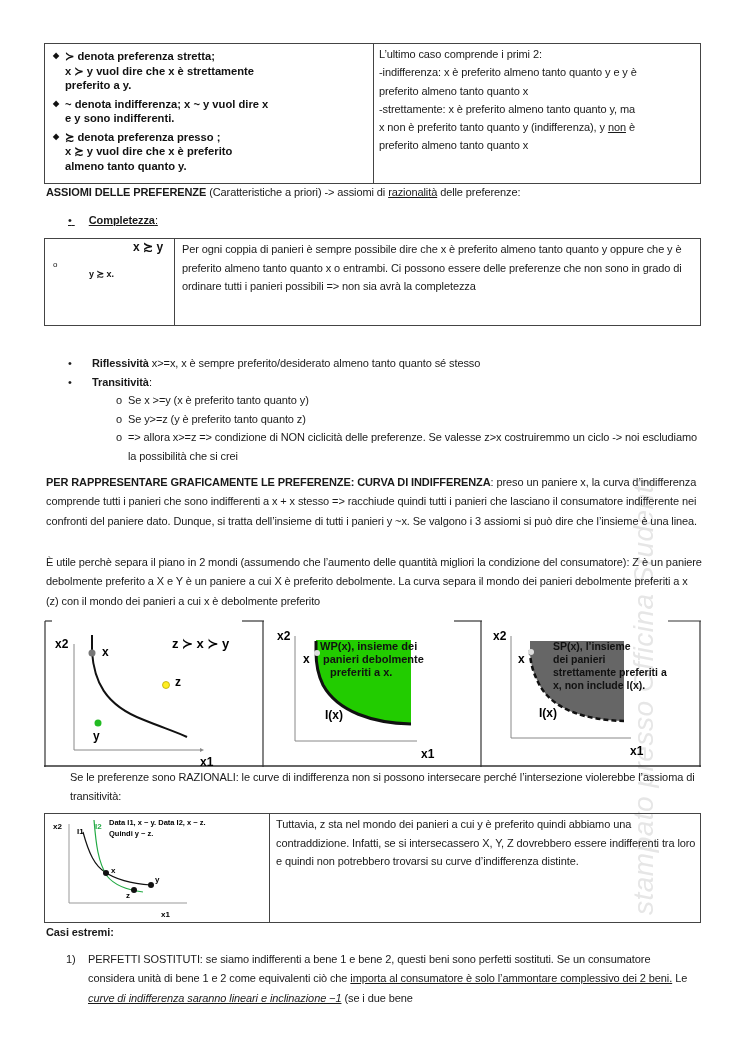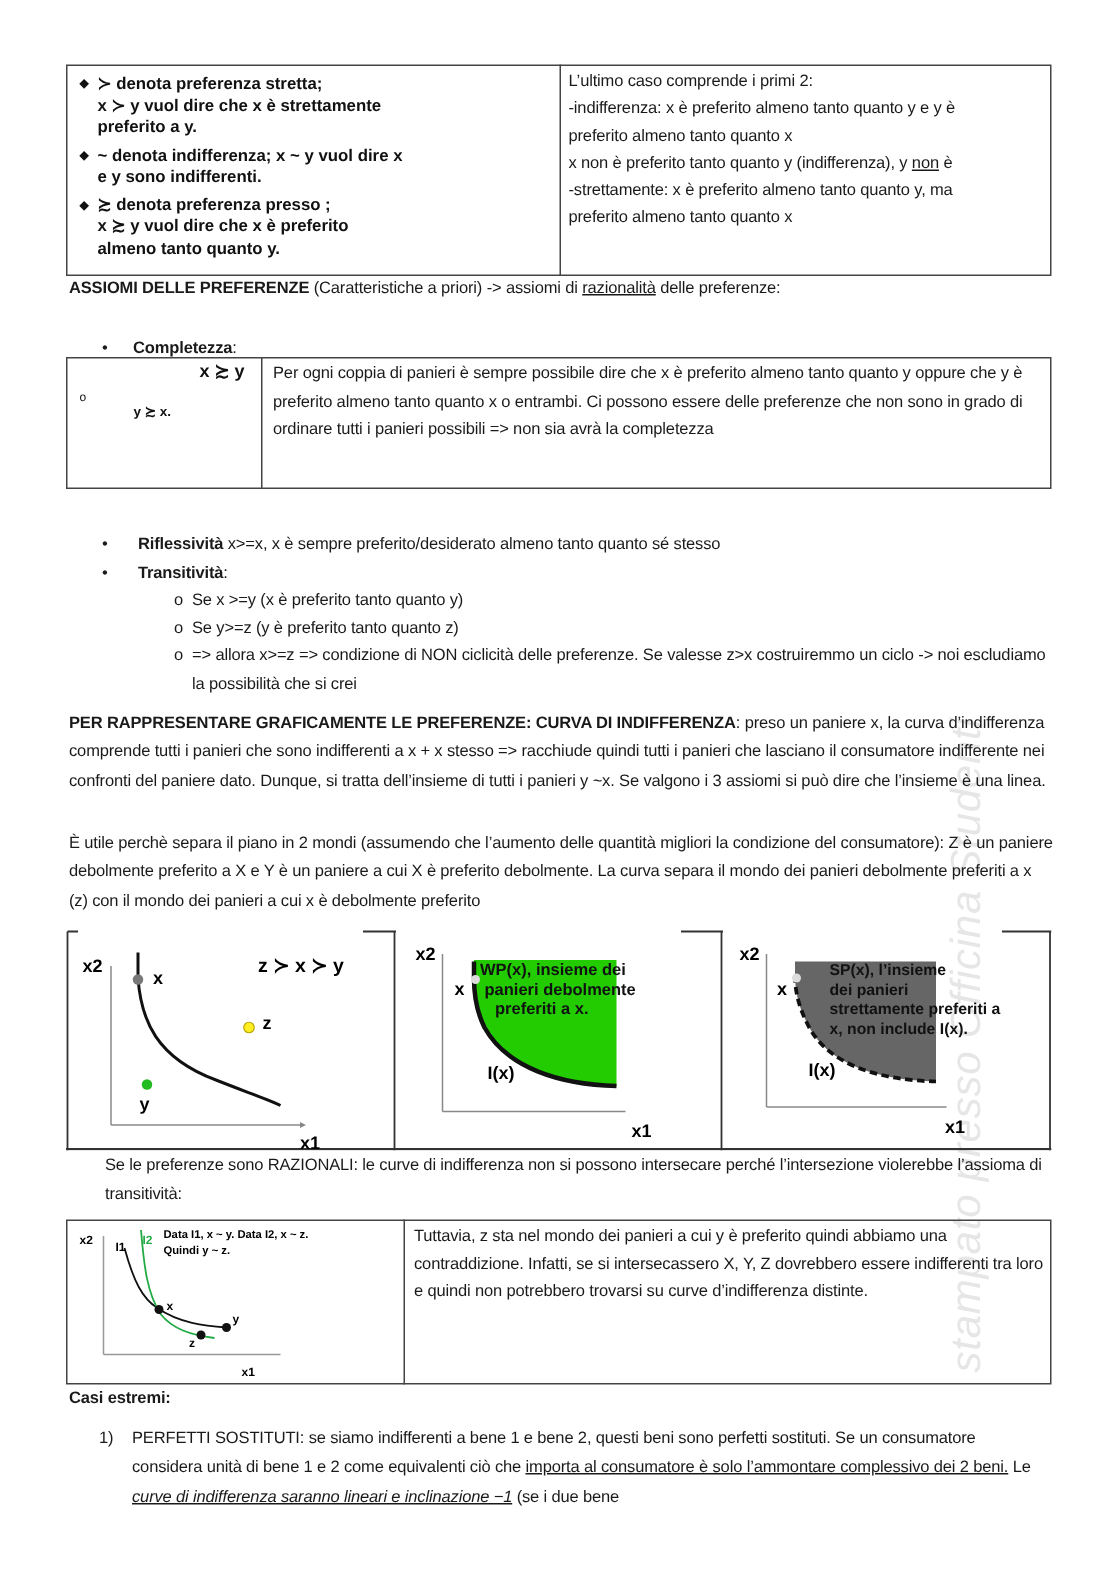--- a/index.html
+++ b/index.html
@@ -52,31 +52,31 @@
           <span>x ≿ y vuol dire che x è preferito</span><br>
           <span>almeno tanto quanto y.</span>
         </div>
       </div>
     </div>
     <div class="abs" style="left:328px; top:-1px; width:1px; height:141px; background:#444;"></div>
     <div class="abs body-text" style="left:334px; top:1px; width:320px; line-height:18.3px;">
       <div>L’ultimo caso comprende i primi 2:</div>
       <div>-indifferenza: x è preferito almeno tanto quanto y e y è</div>
       <div>preferito almeno tanto quanto x</div>
+      <div>-strettamente: x è preferito almeno tanto quanto y, ma</div>
       <div><span>x non è preferito tanto quanto y (indifferenza),  y </span><u>non</u><span> è</span></div>
-      <div>-strettamente: x è preferito almeno tanto quanto y, ma</div>
       <div>preferito almeno tanto quanto x</div>
     </div>
   </div>
 
   <div class="abs body-text" style="left:46px; top:183px; width:660px;">
     <span class="bold">ASSIOMI DELLE PREFERENZE</span><span> (Caratteristiche a priori) -&gt; assiomi di </span><u>razionalità</u><span> delle preferenze:</span>
   </div>
 
-  <div class="abs body-text" style="left:68px; top:223px;">
+  <div class="abs body-text" style="left:68px; top:211px;text-decoration:underline;">
     <span>•</span>
     <span style="margin-left:14px;" class="bold">Completezza</span><span>:</span>
   </div>
 
   <div class="box" style="left:44px; top:238px; width:657px; height:88px;">
     <div class="abs" style="left:8px; top:21px; font-size:8px;">o</div>
     <div class="abs" style="left:44px; top:1px; font-size:12px; font-weight:bold;margin-left:44px;">x ≿ y</div>
     <div class="abs" style="left:44px; top:30px; font-size:9px; font-weight:bold;">y ≿ x.</div>
     <div class="abs" style="left:129px; top:-1px; width:1px; height:88px; background:#444;"></div>
     <div class="abs body-text" style="left:137px; top:1px; width:514px;">Per ogni coppia di panieri è sempre possibile dire che x è preferito almeno tanto quanto y oppure che y è preferito almeno tanto quanto x o entrambi. Ci possono essere delle preferenze che non sono in grado di ordinare tutti i panieri possibili =&gt; non sia avrà la completezza</div>

